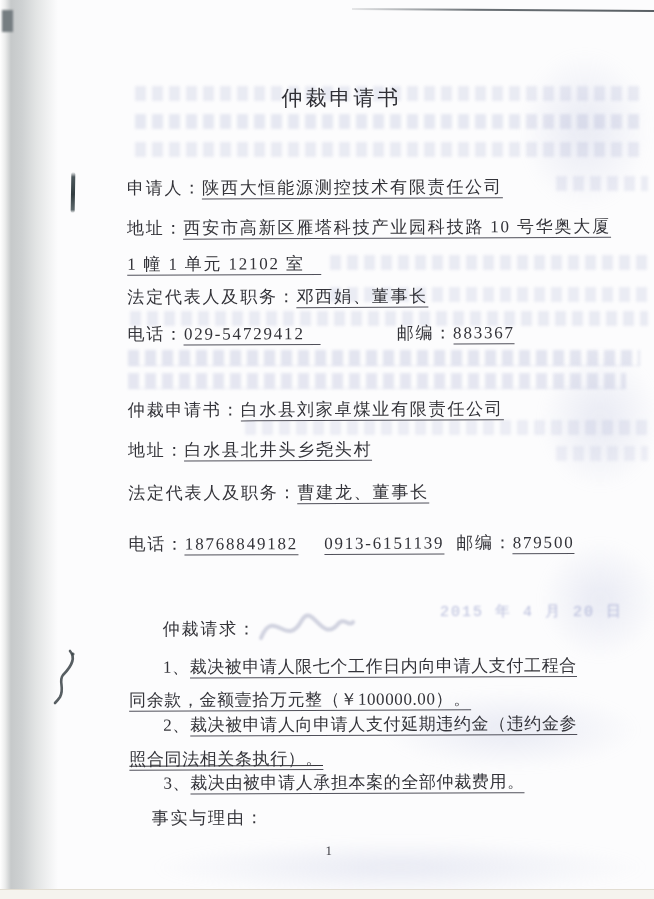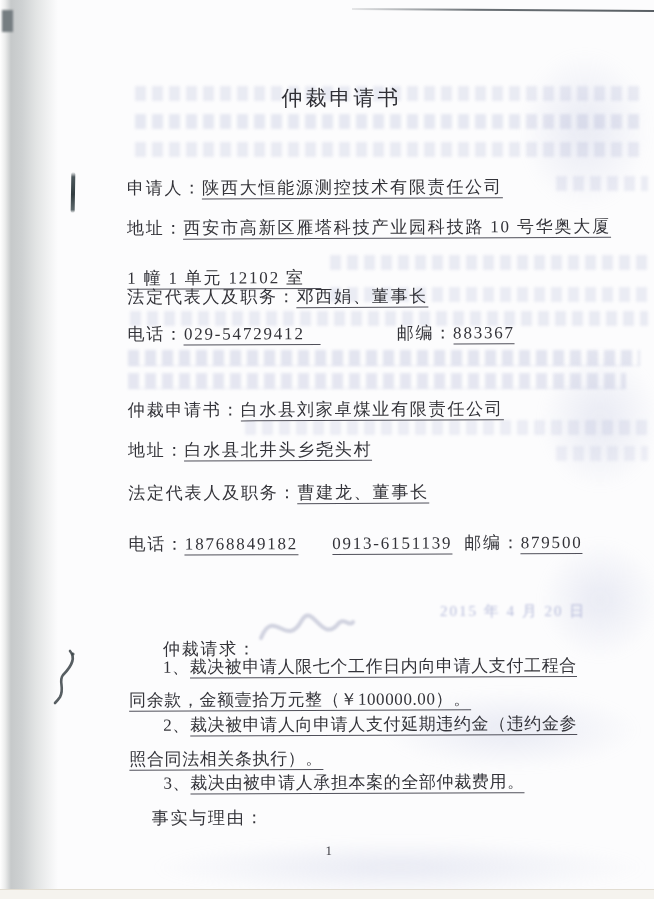--- a/index.html
+++ b/index.html
@@ -36,21 +36,21 @@
   
   .bleed{
     position:absolute;height:15px;z-index:1;
     background:repeating-linear-gradient(90deg,
       rgba(138,146,192,0.55) 0 11px, rgba(138,146,192,0) 11px 17px);
     filter:blur(1.7px);
   }
   .bleed.ul{border-bottom:1.5px solid rgba(138,146,192,0.45);}
   .bleed-date{
     position:absolute;z-index:1;font-size:15px;letter-spacing:2px;
-    color:rgba(140,148,198,0.60);filter:blur(0.8px);white-space:nowrap;
+    color:rgba(140,148,198,0.60);filter:blur(0.8px);white-space:nowrap;font-family:Liberation Mono, monospace;
   }
   .patch{
     position:absolute;z-index:0;filter:blur(5px);
     background:radial-gradient(ellipse at center, rgba(190,196,224,0.30), rgba(190,196,224,0) 70%);
   }
   .sig-bleed{position:absolute;left:256px;top:598px;z-index:1;filter:blur(1.2px);}
   
   .content{position:absolute;inset:0;z-index:2;transform:rotate(-0.25deg);}
   .title{
     position:absolute;top:84px;left:0;right:0;text-align:center;
@@ -58,21 +58,21 @@
     transform:translateX(16px);
   }
   .line{
     position:absolute;font-size:17px;letter-spacing:1.8px;white-space:nowrap;
     color:#333339;
   }
   .claim{letter-spacing:0.6px;}
   .u{border-bottom:1.3px solid #50505a;padding-bottom:1px;}
   .pad-r{padding-right:16px;}
   .gap-lg{margin-left:76px;}
-  .gap-md{margin-left:34px;}
+  .gap-md{margin-left:26px;}
   .gap-sm{margin-left:12px;}
   .pageno{
     position:absolute;left:0;right:0;top:843px;text-align:center;
     font-size:13px;letter-spacing:0;color:#3a3a40;
   }
 </style>
 </head>
 <body>
 
 <div class="scan">
@@ -105,21 +105,21 @@
     <div class="title">仲裁申请书</div>
 
     <div class="line" style="left:128px;top:176px;">
       <span>申请人：</span><span class="u">陕西大恒能源测控技术有限责任公司</span>
     </div>
 
     <div class="line" style="left:128px;top:216px;">
       <span>地址：</span><span class="u">西安市高新区雁塔科技产业园科技路 10 号华奥大厦</span>
     </div>
 
-    <div class="line" style="left:128px;top:266px;">
+    <div class="line" style="left:128px;top:252px;">
       <span class="u pad-r">1 幢 1 单元 12102 室</span>
     </div>
 
     <div class="line" style="left:128px;top:285px;">
       <span>法定代表人及职务：</span><span class="u">邓西娟、董事长</span>
     </div>
 
     <div class="line" style="left:128px;top:322px;">
       <span>电话：</span><span class="u pad-r">029-54729412</span><span class="gap-lg">邮编：</span><span class="u">883367</span>
     </div>
@@ -133,33 +133,33 @@
     </div>
 
     <div class="line" style="left:128px;top:481px;">
       <span>法定代表人及职务：</span><span class="u">曹建龙、董事长</span>
     </div>
 
     <div class="line" style="left:128px;top:532px;">
       <span>电话：</span><span class="u">18768849182</span><span class="u gap-md">0913-6151139</span><span class="gap-sm">邮编：</span><span class="u">879500</span>
     </div>
 
-    <div class="line" style="left:162px;top:617px;margin-top:20px;">仲裁请求：</div>
+    <div class="line" style="left:162px;top:617px;">仲裁请求：</div>
 
     <div class="line claim" style="left:162px;top:655px;">
       <span>1、</span><span class="u">裁决被申请人限七个工作日内向申请人支付工程合</span>
     </div>
     <div class="line claim" style="left:128px;top:688px;">
       <span class="u">同余款，金额壹拾万元整（￥100000.00）。</span>
     </div>
 
     <div class="line claim" style="left:162px;top:713px;">
       <span>2、</span><span class="u">裁决被申请人向申请人支付延期违约金（违约金参</span>
     </div>
-    <div class="line claim" style="left:128px;top:747px;">
+    <div class="line claim" style="left:128px;top:747px;text-decoration:underline;">
       <span class="u">照合同法相关条执行）。</span>
     </div>
 
     <div class="line claim" style="left:162px;top:771px;">
       <span>3、</span><span class="u">裁决由被申请人承担本案的全部仲裁费用。</span>
     </div>
 
     <div class="line" style="left:150px;top:806px;">事实与理由：</div>
 
     <div class="pageno">1</div>

